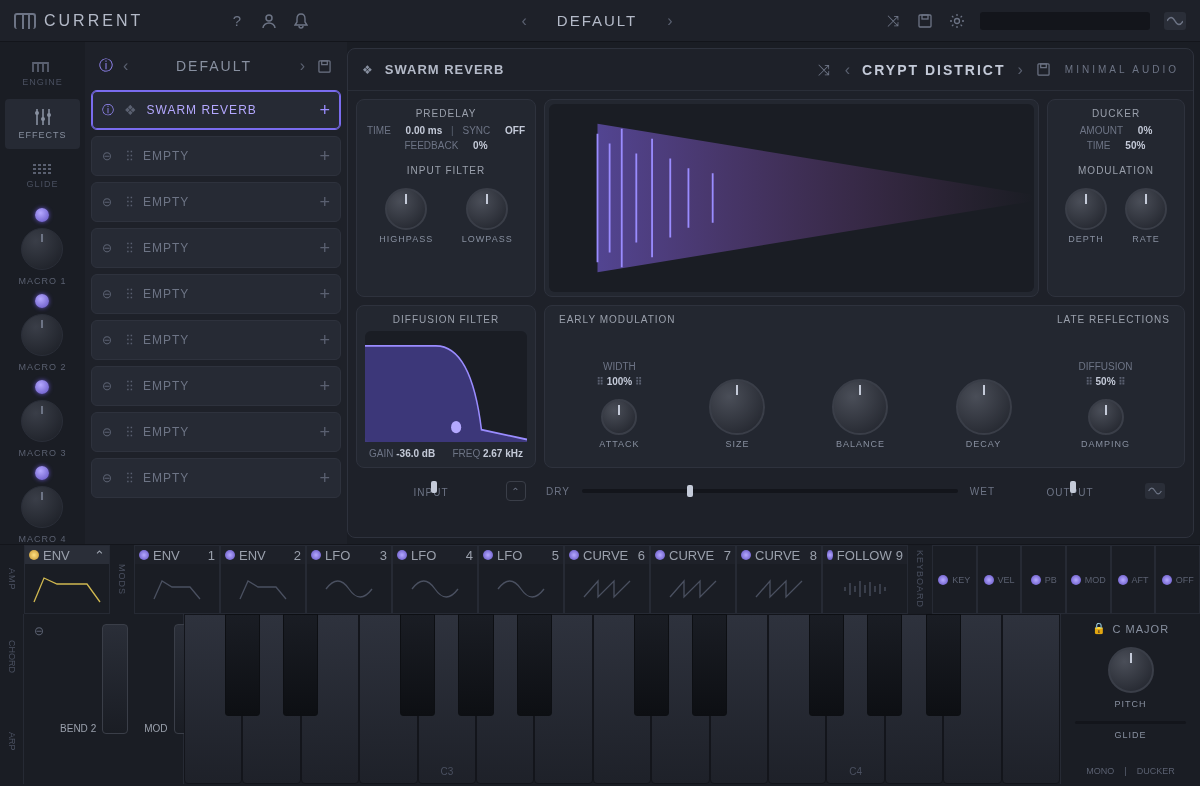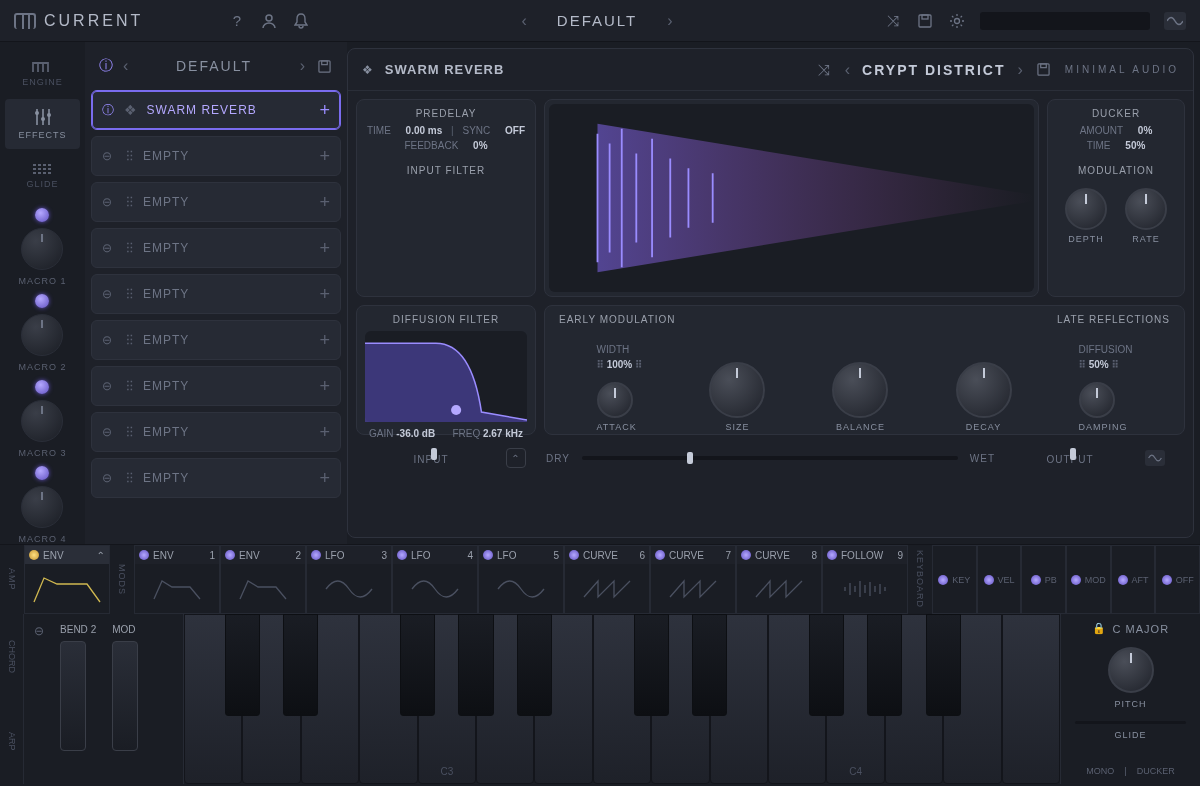--- a/index.html
+++ b/index.html
@@ -62,49 +62,49 @@
   .param-lbl{color:#6d7485}
   .param-val{color:#c4cad8;font-weight:600}
   .knob-row{display:flex;justify-content:space-around;margin-top:6px}
   .knob-unit{display:flex;flex-direction:column;align-items:center;gap:4px}
   .knob{width:42px;height:42px;border-radius:50%;background:radial-gradient(circle at 35% 30%,#4a4e58,#1e2129);border:2px solid #3a3e48;position:relative;cursor:pointer}
   .knob::after{content:"";position:absolute;top:4px;left:50%;width:2px;height:10px;background:#c4cad8;transform:translateX(-50%);transform-origin:bottom}
   .knob.big{width:56px;height:56px}
   .knob-lbl{font-size:9px;letter-spacing:1px;color:#8890a0}
   .viz{flex:1;background:#1a1d24;border-radius:6px;position:relative;overflow:hidden}
   .ducker{width:138px}
-  .row2{display:flex;gap:8px;height:130px}
+  .row2{display:flex;gap:8px;height:163px}
   .diff-filter{width:180px}
   .diff-curve{flex:1;background:#1a1d24;border-radius:6px;position:relative;margin-bottom:6px}
   .diff-params{display:flex;justify-content:space-between;font-size:10px;padding:0 4px}
   .reflections{flex:1;display:flex;position:relative}
   .refl-hdr{position:absolute;top:8px;font-size:10px;letter-spacing:1px;color:#9aa0ac}
   .refl-hdr.left{left:14px}
   .refl-hdr.right{right:14px}
   .refl-body{flex:1;display:flex;align-items:flex-end;justify-content:space-around;padding:30px 10px 10px}
-  .width-box,.diff-box{display:flex;flex-direction:column;gap:4px;font-size:10px}
+  .width-box,.diff-box{display:flex;flex-direction:column;align-items:center;gap:4px;font-size:10px}
   .footer-bar{height:30px;display:flex;align-items:center;padding:0 20px;gap:20px;font-size:10px;letter-spacing:1px;color:#6d7485}
   .slider-h{height:4px;background:#13151b;border-radius:2px;position:relative;flex:1}
   .slider-h .thumb{position:absolute;top:-4px;width:6px;height:12px;background:#c4cad8;border-radius:2px}
   
   .modstrip{height:70px;display:flex;background:#1a1d24;border-top:1px solid #13151b}
   .modstrip-lbl{width:24px;writing-mode:vertical-rl;text-align:center;font-size:9px;letter-spacing:1px;color:#4a5060;display:flex;align-items:center;justify-content:center}
   .mod-slot{width:86px;border:1px solid #262a34;display:flex;flex-direction:column;cursor:pointer}
-  .mod-slot-hdr{height:18px;display:flex;align-items:center;gap:4px;padding:0 4px;font-size:10px;background:#1e2129}
+  .mod-slot-hdr{height:18px;display:flex;align-items:center;gap:4px;padding:0 4px;font-size:13px;background:#1e2129}
   .mod-slot-hdr.on{background:#2a2e38}
   .mod-orb{width:10px;height:10px;border-radius:50%;background:radial-gradient(circle,#b4a8ff,#6050c0)}
   .mod-orb.on{background:radial-gradient(circle,#ffe080,#c09030)}
   .mod-slot-body{flex:1;display:flex;align-items:center;justify-content:center;color:#4a5060}
   .kbd-col{flex:1;display:flex}
   .kbd-cell{flex:1;border:1px solid #262a34;display:flex;align-items:center;justify-content:center;font-size:9px;color:#5a6070;gap:4px}
   
   .kbd-row{height:170px;display:flex;background:#1a1d24}
   .kbd-side{width:24px;writing-mode:vertical-rl;text-align:center;font-size:9px;color:#4a5060;display:flex;align-items:center;justify-content:center;border-right:1px solid #262a34}
   .bend-mod{width:160px;display:flex;align-items:flex-start;padding:10px;gap:16px;border-right:1px solid #262a34}
-  .wheel-unit{display:flex;flex-direction:column;align-items:flex-start;gap:6px}
+  .wheel-unit{display:flex;align-items:flex-end;gap:6px}
   .wheel{width:26px;height:110px;background:linear-gradient(#2a2e38,#1a1d24);border:1px solid #3a3e48;border-radius:4px}
   .keys{flex:1;position:relative;display:flex}
   .wkey{flex:1;background:linear-gradient(#2e323d,#1e2129);border:1px solid #13151b;border-radius:0 0 4px 4px;position:relative}
   .bkey{position:absolute;top:0;width:4%;height:60%;background:linear-gradient(#1a1d24,#0d0f13);border:1px solid #0d0f13;border-radius:0 0 3px 3px;z-index:2}
   .key-lbl{position:absolute;bottom:6px;left:50%;transform:translateX(-50%);font-size:10px;color:#4a5060}
   .pitch-panel{width:140px;border-left:1px solid #262a34;display:flex;flex-direction:column;align-items:center;padding:8px;gap:6px}
   .pitch-hdr{display:flex;align-items:center;gap:6px;font-size:11px;letter-spacing:1px;color:#8890a0}
   svg{display:block}
 </style>
 </head>
@@ -294,20 +294,30 @@
       <span class="hdr-brand">MINIMAL AUDIO</span>
     </div>
     <div class="fxedit-body">
 
       <div class="row1">
         <div class="panel predelay">
           <div class="panel-title">PREDELAY</div>
           <div class="param-row"><span class="param-lbl">TIME</span>&nbsp;<span class="param-val">0.00 ms</span><span class="dim">&nbsp;|&nbsp;</span><span class="param-lbl">SYNC</span>&nbsp;<span class="param-val">OFF</span></div>
           <div class="param-row"><span class="param-lbl">FEEDBACK</span>&nbsp;<span class="param-val">0%</span></div>
           <div class="panel-title" style="margin-top:10px">INPUT FILTER</div>
+          <div class="knob-row">
+            <div class="knob-unit">
+                <div class="knob"></div>
+                <div class="knob-lbl">HIGHPASS</div>
+              </div>
+            <div class="knob-unit">
+                <div class="knob"></div>
+                <div class="knob-lbl">LOWPASS</div>
+              </div>
+          </div>
         </div>
         <div class="panel" style="flex:1;padding:4px">
           <div class="viz">
             <svg width="100%" height="100%" viewBox="0 0 400 190" preserveAspectRatio="none">
               <defs>
                   <linearGradient id="g1" x1="0" y1="0" x2="1" y2="0">
                     <stop offset="0%" stop-color="#8a6cff"></stop>
                     <stop offset="100%" stop-color="#c050b0" stop-opacity="0"></stop>
                   </linearGradient>
                 </defs>

